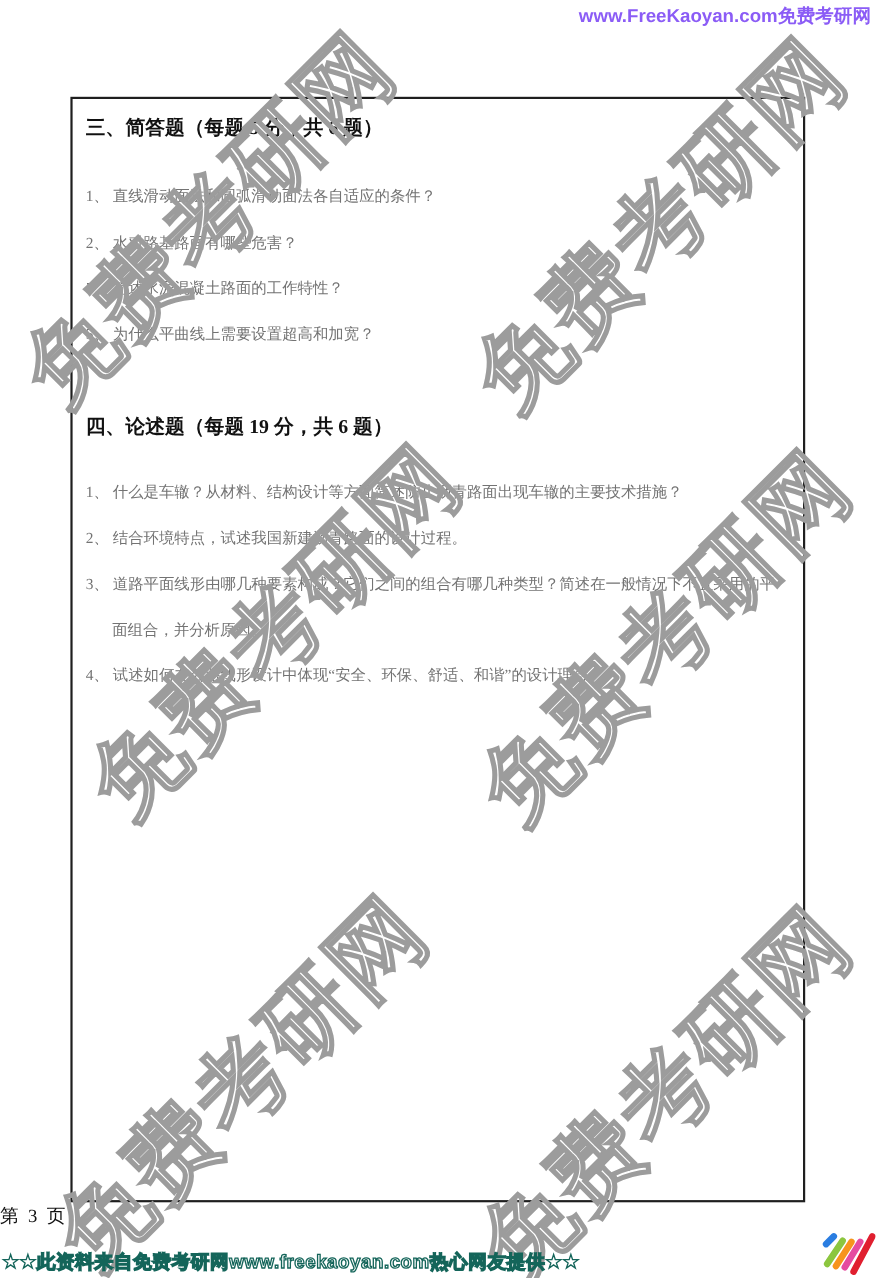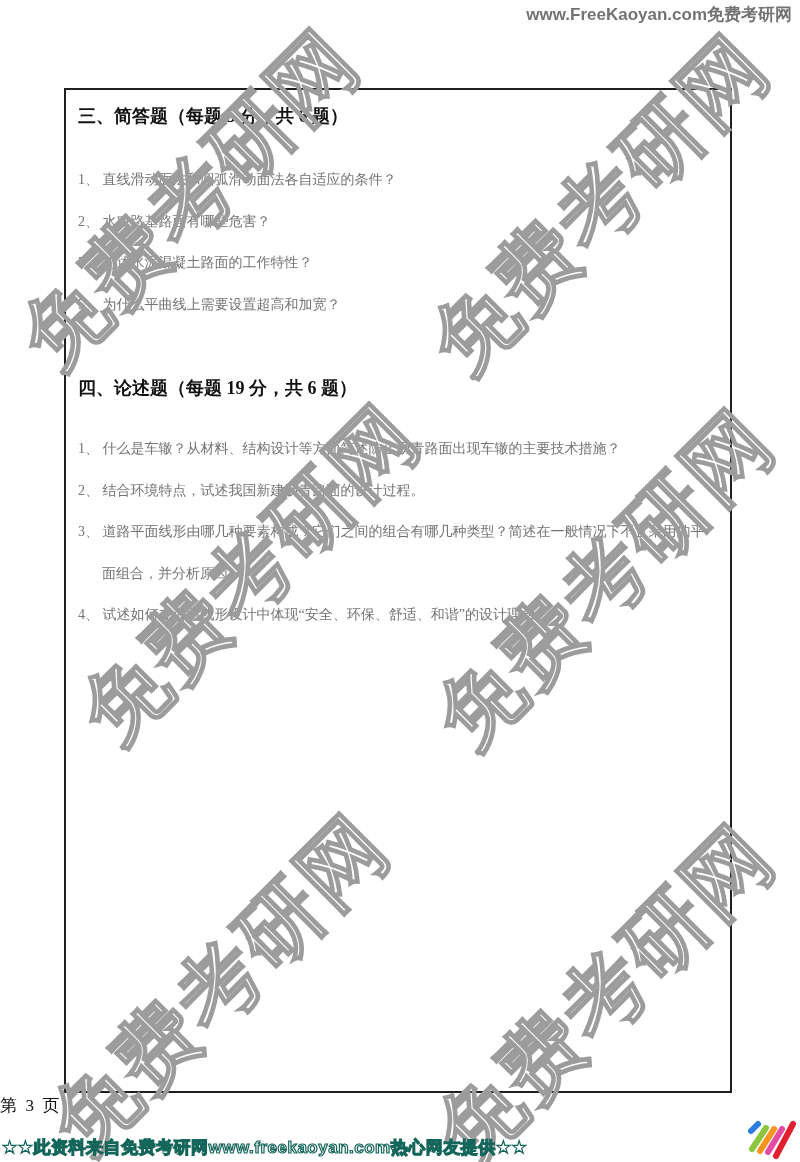--- a/index.html
+++ b/index.html
@@ -6,21 +6,21 @@
   html,body{margin:0;padding:0;}
   body{
     width:800px;height:1162px;position:relative;background:#ffffff;
     font-family:"Liberation Serif","DejaVu Serif",serif;
     color:#1a1a1a;overflow:hidden;
   }
   
   .site-header{
     position:absolute;top:3px;right:8px;z-index:4;
     font-family:"Liberation Sans","DejaVu Sans",sans-serif;
-    font-weight:bold;font-size:17px;color:#737373;text-align:right;
+    font-weight:bold;font-size:17px;color:#8b5cf6;text-align:right;
   }
   
   .page-frame{
     position:absolute;left:64px;top:88px;width:668px;height:1005px;
     box-sizing:border-box;border:2px solid #1f1f1f;background:transparent;z-index:2;
   }
   .page-content{padding:14px 12px 0 12px;}
   .section-title{
     font-size:18px;font-weight:bold;margin:0;line-height:24px;color:#111;
   }

